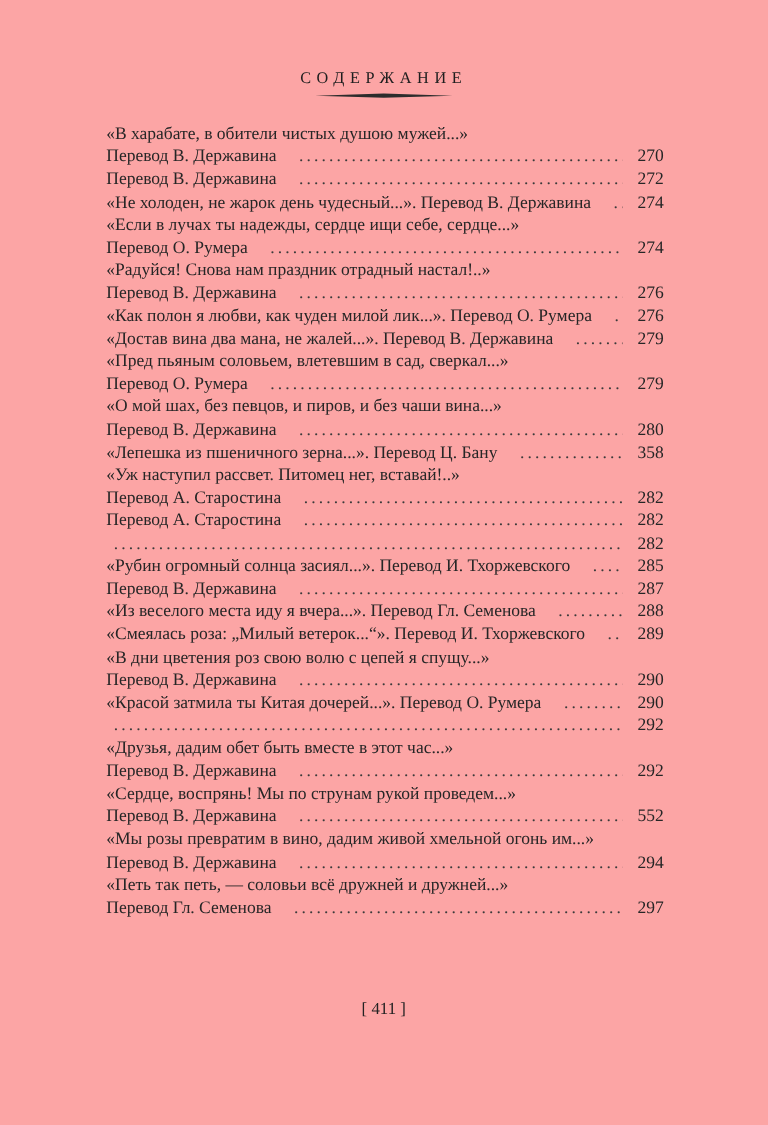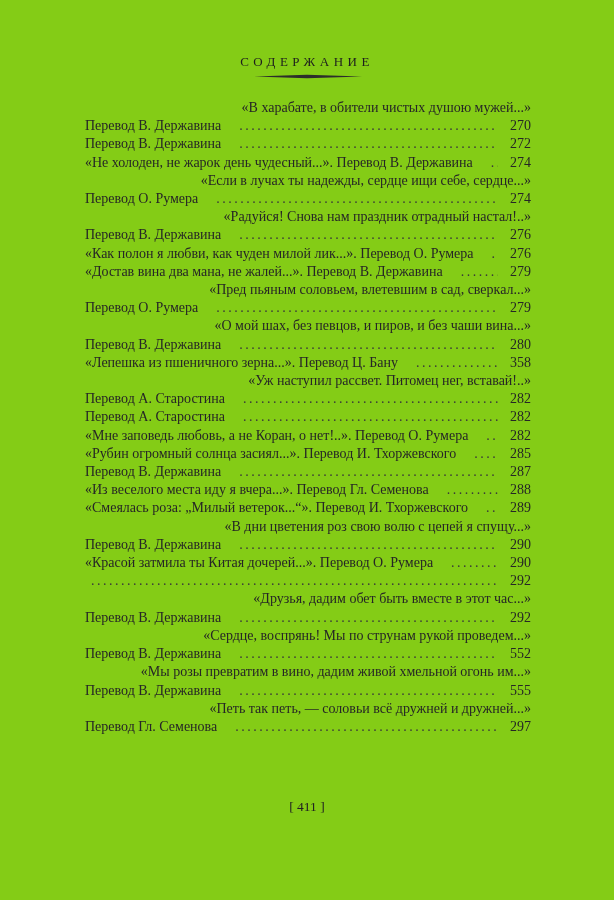--- a/index.html
+++ b/index.html
@@ -6,21 +6,21 @@
   html, body { width: 614px; height: 900px; }
   body {
     background: #ffffff;
     font-family: "Liberation Serif", "DejaVu Serif", serif;
     color: #242424;
   }
   .page {
     position: relative;
     width: 614px;
     height: 900px;
-    background: #84cc16;
+    background: #fca5a5;
     overflow: hidden;
   }
   .toc-header {
     position: absolute;
     top: 54px;
     left: 0;
     width: 100%;
     text-align: center;
     font-size: 13px;
     letter-spacing: 4.5px;
@@ -37,21 +37,20 @@
   .content {
     position: absolute;
     top: 99px;
     left: 85px;
     width: 446px;
   }
   .entry {
     font-size: 14px;
     line-height: 18.2px;
     color: #262626;
-    text-align: right;
   }
   .title-line { white-space: nowrap; }
   .leader-row {
     display: flex;
     align-items: baseline;
     gap: 12px;
   }
   .lt { white-space: nowrap; }
   .dots {
     flex: 1 1 auto;
@@ -169,21 +168,20 @@
       </div>
       <div class="entry">
         <div class="leader-row">
           <span class="lt">Перевод А. Старостина</span>
           <span class="dots">............................................................................................................................................</span>
           <span class="pg">282</span>
         </div>
       </div>
       <div class="entry">
         <div class="leader-row">
-          <span class="lt">«Мне заповедь любовь, а не Коран, о нет!..». Перевод О. Румера</span>
           <span class="dots">............................................................................................................................................</span>
           <span class="pg">282</span>
         </div>
       </div>
       <div class="entry">
         <div class="leader-row">
           <span class="lt">«Рубин огромный солнца засиял...». Перевод И. Тхоржевского</span>
           <span class="dots">............................................................................................................................................</span>
           <span class="pg">285</span>
         </div>
@@ -244,21 +242,21 @@
           <span class="lt">Перевод В. Державина</span>
           <span class="dots">............................................................................................................................................</span>
           <span class="pg">552</span>
         </div>
       </div>
       <div class="entry">
         <div class="title-line">«Мы розы превратим в вино, дадим живой хмельной огонь им...»</div>
         <div class="leader-row">
           <span class="lt">Перевод В. Державина</span>
           <span class="dots">............................................................................................................................................</span>
-          <span class="pg">555</span>
+          <span class="pg">294</span>
         </div>
       </div>
       <div class="entry">
         <div class="title-line">«Петь так петь, — соловьи всё дружней и дружней...»</div>
         <div class="leader-row">
           <span class="lt">Перевод Гл. Семенова</span>
           <span class="dots">............................................................................................................................................</span>
           <span class="pg">297</span>
         </div>
       </div>

